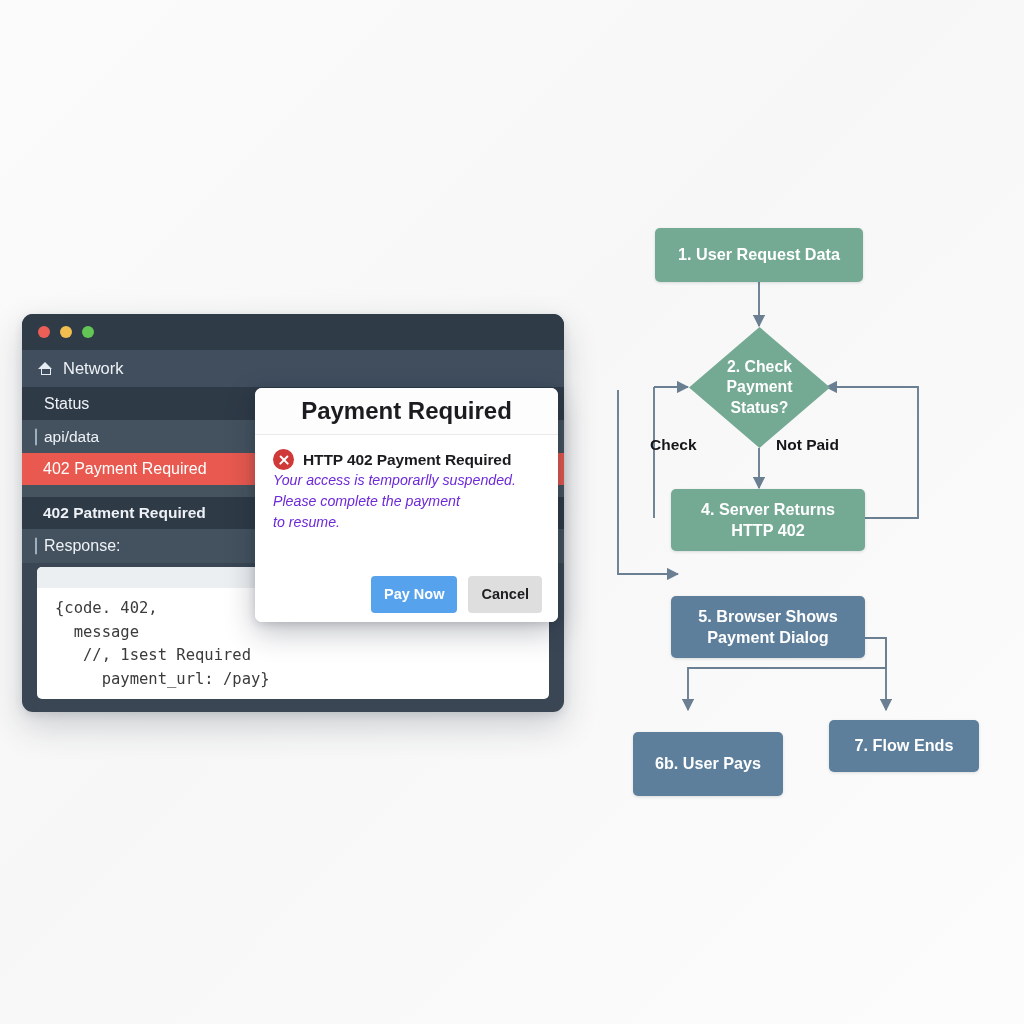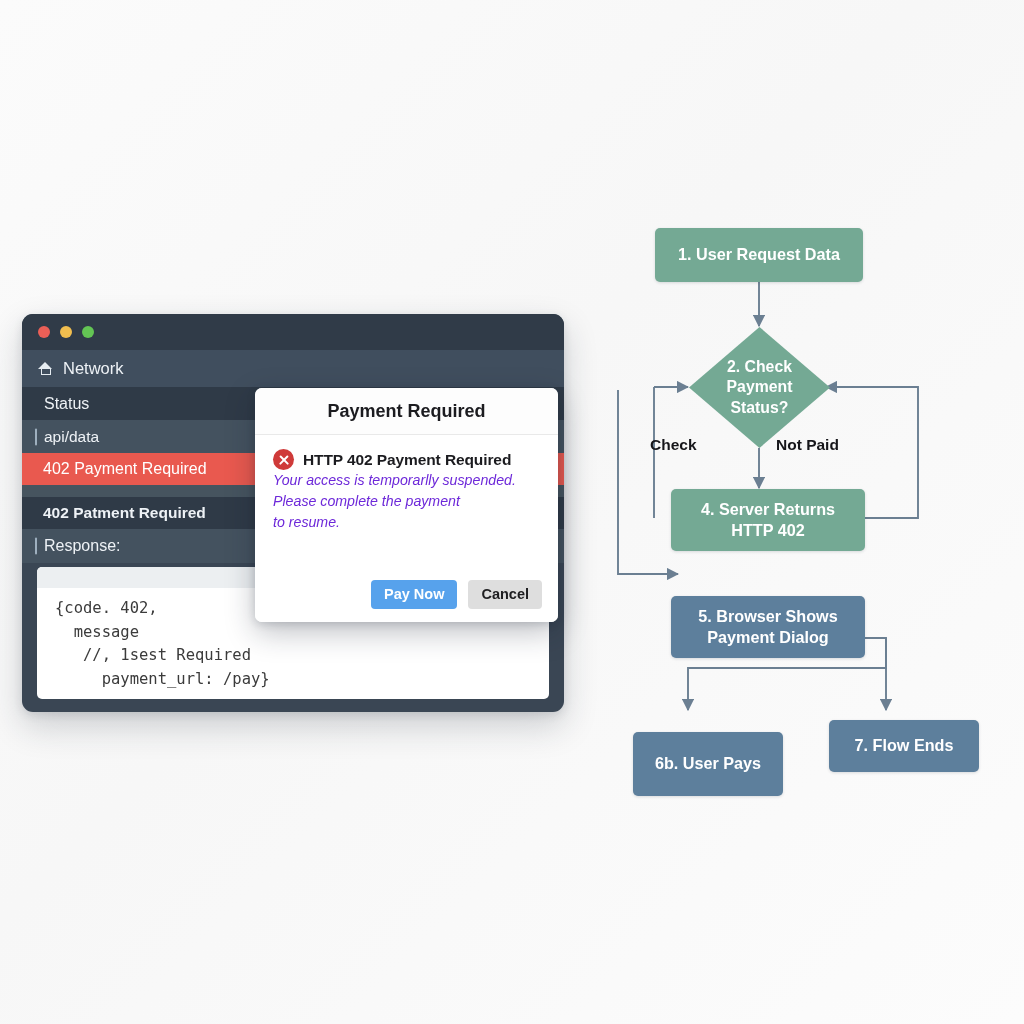--- a/index.html
+++ b/index.html
@@ -164,21 +164,21 @@
     box-shadow: 0 10px 30px rgba(20,30,45,0.28), 0 2px 8px rgba(20,30,45,0.16);
     overflow: hidden;
     display: flex;
     flex-direction: column;
   }
   .modal-header {
     height: 46px;
     display: flex;
     align-items: center;
     justify-content: center;
-    font-size: 18px;
+    font-size: 24px;
     font-weight: bold;
     color: #1c1c20;
     background: #fdfdfd;
     border-bottom: 1px solid #e9e9e9;
   }
   .modal-body {
     flex: 1;
     padding: 14px 18px 0 18px;
   }
   .err-line {
@@ -228,21 +228,21 @@
     background: #ffffff;
   }
   .btn {
     border: none;
     font-family: "Liberation Sans", sans-serif;
     font-size: 14.5px;
     font-weight: bold;
     border-radius: 4px;
     cursor: pointer;
     padding: 0 13px;
-    height: 29px;
+    height: 37px;
     line-height: 29px;
   }
   .btn-primary { background: #57a2ec; color: #ffffff; }
   .btn-secondary { background: #dedede; color: #1e1e20; }
 
   
   .flow {
     position: absolute;
     left: 596px;
     top: 140px;

